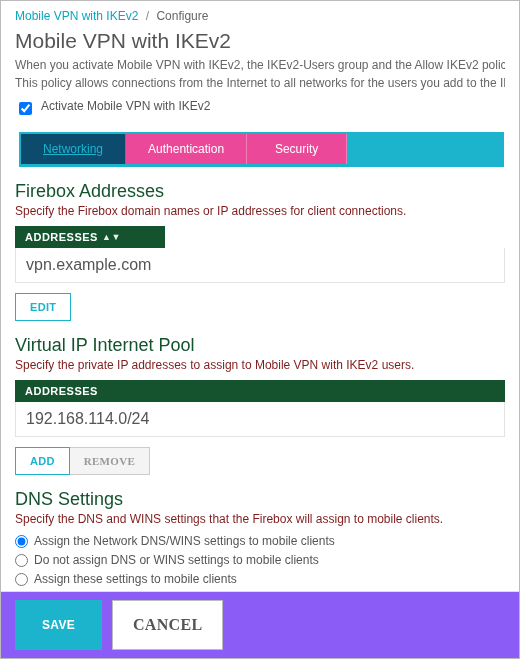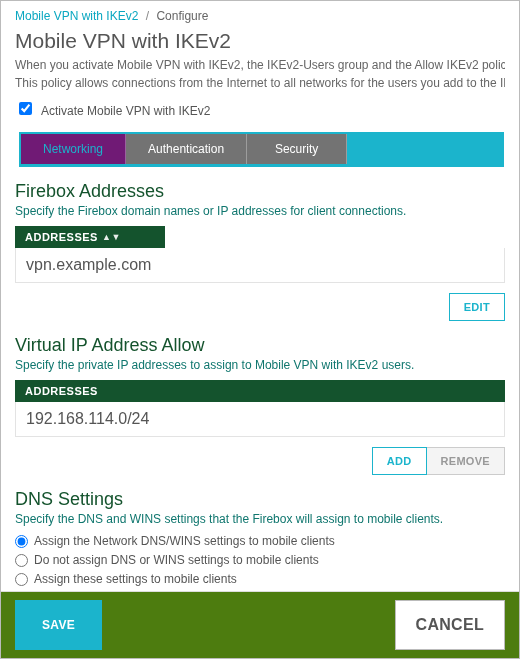--- a/index.html
+++ b/index.html
@@ -26,86 +26,87 @@
   .crumb-sep { color:#888; margin: 0 4px; }
   .crumb-cur { color:#666; }
   .breadcrumb { margin-bottom: 6px; }
   h1.page-title {
     font-weight: 300;
     font-size: 21px;
     color: #555;
     margin: 4px 0 4px 0;
   }
   p.lead { font-size: 12px; color:#666; margin:2px 0; line-height:1.35; white-space: nowrap; overflow: hidden; }
-  .activate-row { margin: 8px 0 14px 0; display:flex; align-items:flex-end; gap:6px; }
+  .activate-row { margin: 8px 0 14px 0; display:flex; align-items:flex-start; gap:6px; }
   .activate-row label { color:#555; }
 
   .tabbar {
     display:flex;
     border: 2px solid #1bb4cc;
     border-bottom: 3px solid #1bb4cc;
     width: 485px;
     margin-left: 4px;
   }
   .tab {
     flex: 0 0 auto;
     padding: 8px 22px;
     font-size: 12px;
     color: #fff;
-    background: #737373;
+    background: #ec4899;
     border-right: 1px solid rgba(255,255,255,0.3);
     cursor: pointer;
     text-align:center;
     min-width: 100px;
   }
   .tab.active {
-    background: #701a75;
+    background: #0c4a6e;
     color: #1bb4cc;
+    text-decoration: underline;
   }
   .tabspacer { flex: 1 1 auto; background:#1bb4cc; }
 
   h2.sect {
     font-weight: 300;
     font-size: 18px;
     color:#14532d;
     margin: 14px 0 2px 0;
   }
-  p.subtle { font-size:12px; color:#0f766e; margin:0 0 8px 0; }
+  p.subtle { font-size:12px; color:#7f1d1d; margin:0 0 8px 0; }
 
   .colh {
     background: #14532d;
     color: #fff;
     font-weight: bold;
     font-size: 11px;
     padding: 5px 10px;
     letter-spacing: 0.5px;
     display:flex; align-items:center; gap:4px;
   }
   .colh.small { width: 150px; }
   .sort-icon { font-size:9px; opacity:0.9; line-height:1;}
   .tbl { border:1px solid #e3e3e3; border-top:none; }
   .row { padding: 8px 10px; font-size:16px; color:#555; }
 
-  .btnrow { margin: 10px 0 0 0; display:flex; gap:0;justify-content:flex-end;}
+  .btnrow { margin: 10px 0 0 0; display:flex; gap:0;}
   .btn {
     font-size: 11px;
     font-weight: bold;
     padding: 7px 14px;
     border: 1px solid #ccc;
     background: #fff;
     cursor: pointer;
     letter-spacing: 0.3px;
   }
   .btn.primary-out {
     border: 1px solid #1bb4cc;
     color: #1bb4cc;
     background:#fff;
   }
   .btn.muted { color:#999; background:#f4f4f4;}
-  .btn + .btn { border-left: none;}
+  .btn + .btn { border-left: none; font-family: Liberation Serif, serif;}
   .btn.solo { }
 
   .radio-row { display:flex; align-items:flex-end; gap:6px; margin:5px 0; color:#555;}
   .radio-row input { margin:0; }
 
   .formrow { display:flex; align-items:center; margin: 10px 0; flex-direction: column; }
   .formrow .lbl { width: 150px; text-align:right; padding-right:14px; color:#777; font-size:12px;}
   .formrow input[type=text] {
     width: 165px;
     height: 26px;
@@ -115,22 +116,21 @@
     font-size:12px;
   }
   .formrow input[type=text] + input[type=text] { margin-left: 10px; }
 
   .bottom-bar {
     position:absolute;
     left:0; right:0; bottom:0;
     border-top: 1px solid #ddd;
     padding: 8px 14px;
     display:flex; gap:10px;
-    background:#4d7c0f;
-    justify-content:space-between;
+    background:#8b5cf6;
   }
   .btn.save {
     background:#1bb4cc; color:#fff; border:1px solid #1bb4cc;
     padding: 8px 26px; font-weight:bold; font-size:12px;
   }
   .btn.cancel {
     background:#fff; color:#555; border:1px solid #bbb;
     padding: 15px 20px; font-weight:bold; font-size:16px;
   }
 </style>
@@ -168,21 +168,21 @@
       <span>ADDRESSES</span>
       <span class="sort-icon">▲▼</span>
     </div>
     <div class="tbl">
       <div class="row">vpn.example.com</div>
     </div>
     <div class="btnrow">
       <button class="btn primary-out solo">EDIT</button>
     </div>
 
-    <h2 class="sect">Virtual IP Address Allow</h2>
+    <h2 class="sect">Virtual IP Internet Pool</h2>
     <p class="subtle">Specify the private IP addresses to assign to Mobile VPN with IKEv2 users.</p>
     <div class="colh" style="width:100%;">
       <span>ADDRESSES</span>
     </div>
     <div class="tbl">
       <div class="row">192.168.114.0/24</div>
     </div>
     <div class="btnrow">
       <button class="btn primary-out">ADD</button>
       <button class="btn muted">REMOVE</button>

